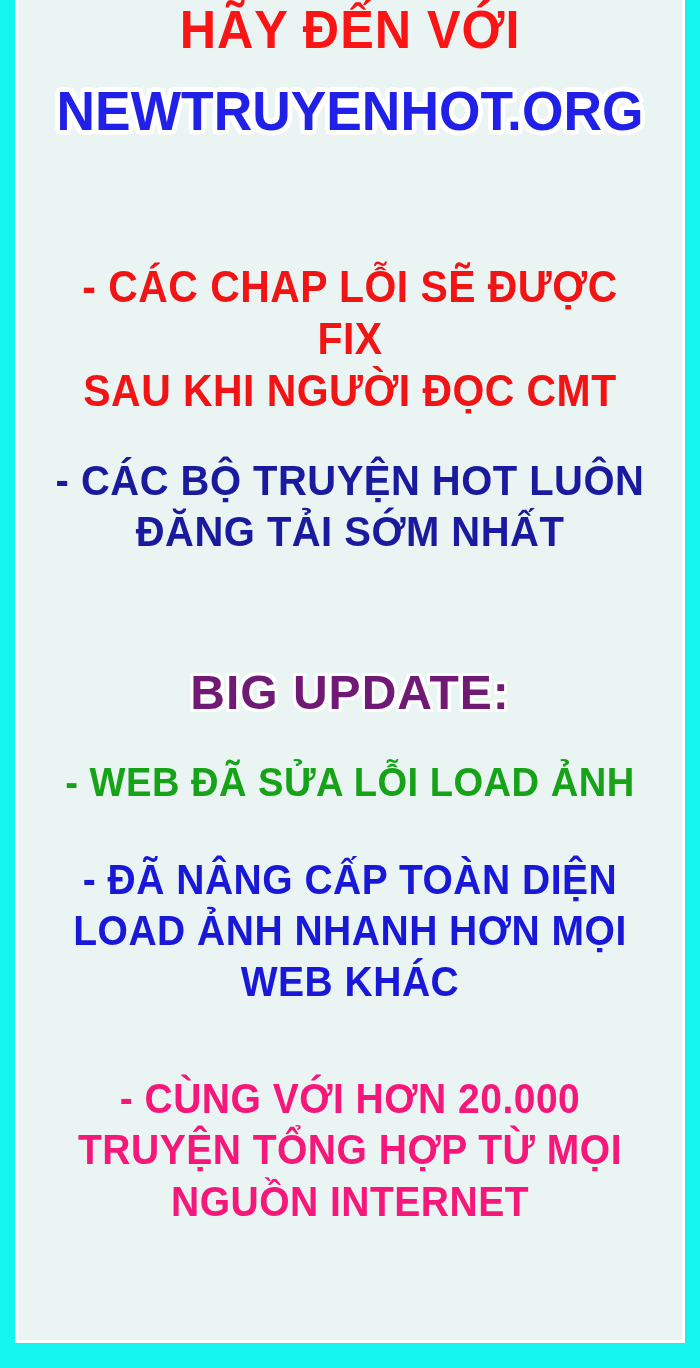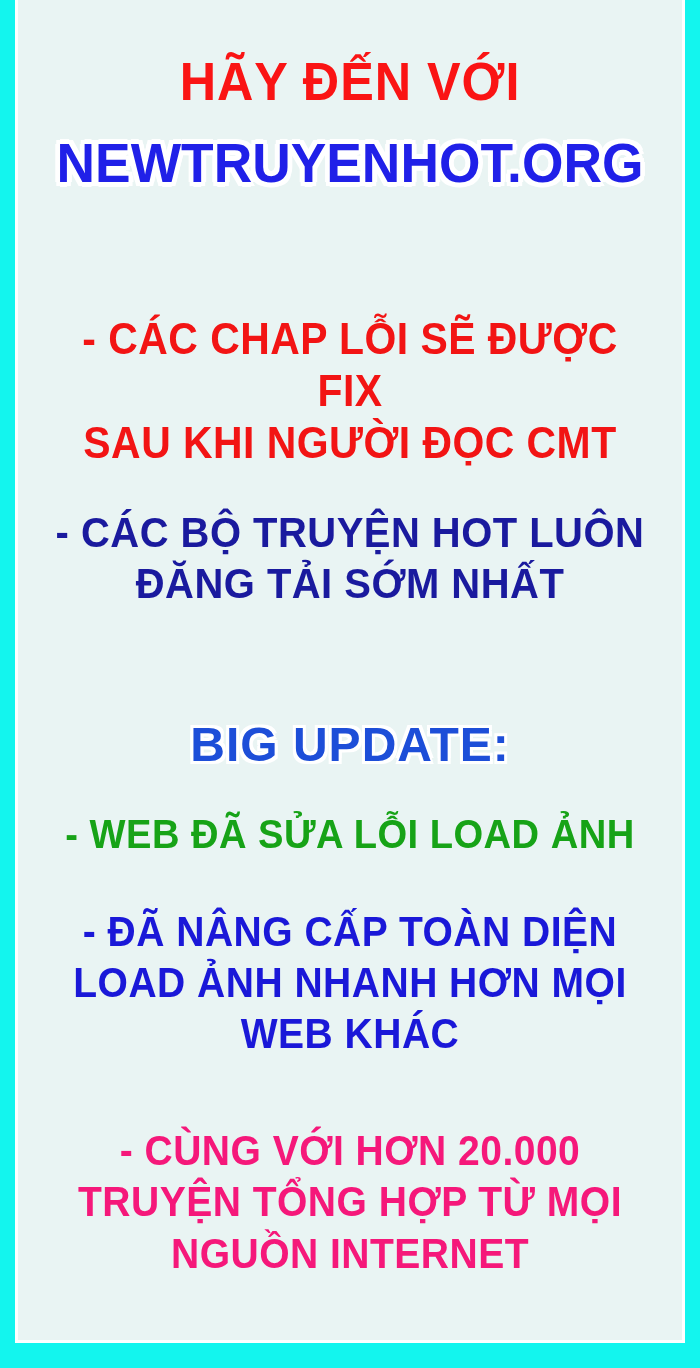--- a/index.html
+++ b/index.html
@@ -44,21 +44,20 @@
 
   .stack {
     position: absolute;
     left: 0;
     right: 0;
     top: 0;
     bottom: 0;
     display: flex;
     flex-direction: column;
     align-items: flex-end;
-    padding-top: 52px;
   }
 
   .line {
     width: 100%;
     text-align: center;
     font-weight: 700;
     letter-spacing: 0.5px;
     line-height: 1.12;
     white-space: pre-line;
     box-sizing: border-box;
@@ -106,21 +105,21 @@
     font-size: 43px;
     color: #1A1A9E;
     margin-top: 38px;
     line-height: 1.20;
     transform: scaleX(0.93);
   }
 
   
   .l-bigupdate {
     font-size: 48px;
-    color: #1d4ed8;
+    color: #701a75;
     margin-top: 108px;
     letter-spacing: 1px;
     text-shadow:
        2px  0   0 #ffffff,  -2px  0   0 #ffffff,
        0    2px 0 #ffffff,   0   -2px 0 #ffffff,
        3px  3px 0 #ffffff,  -3px  3px 0 #ffffff,
        3px -3px 0 #ffffff,  -3px -3px 0 #ffffff;
   }
 
   

